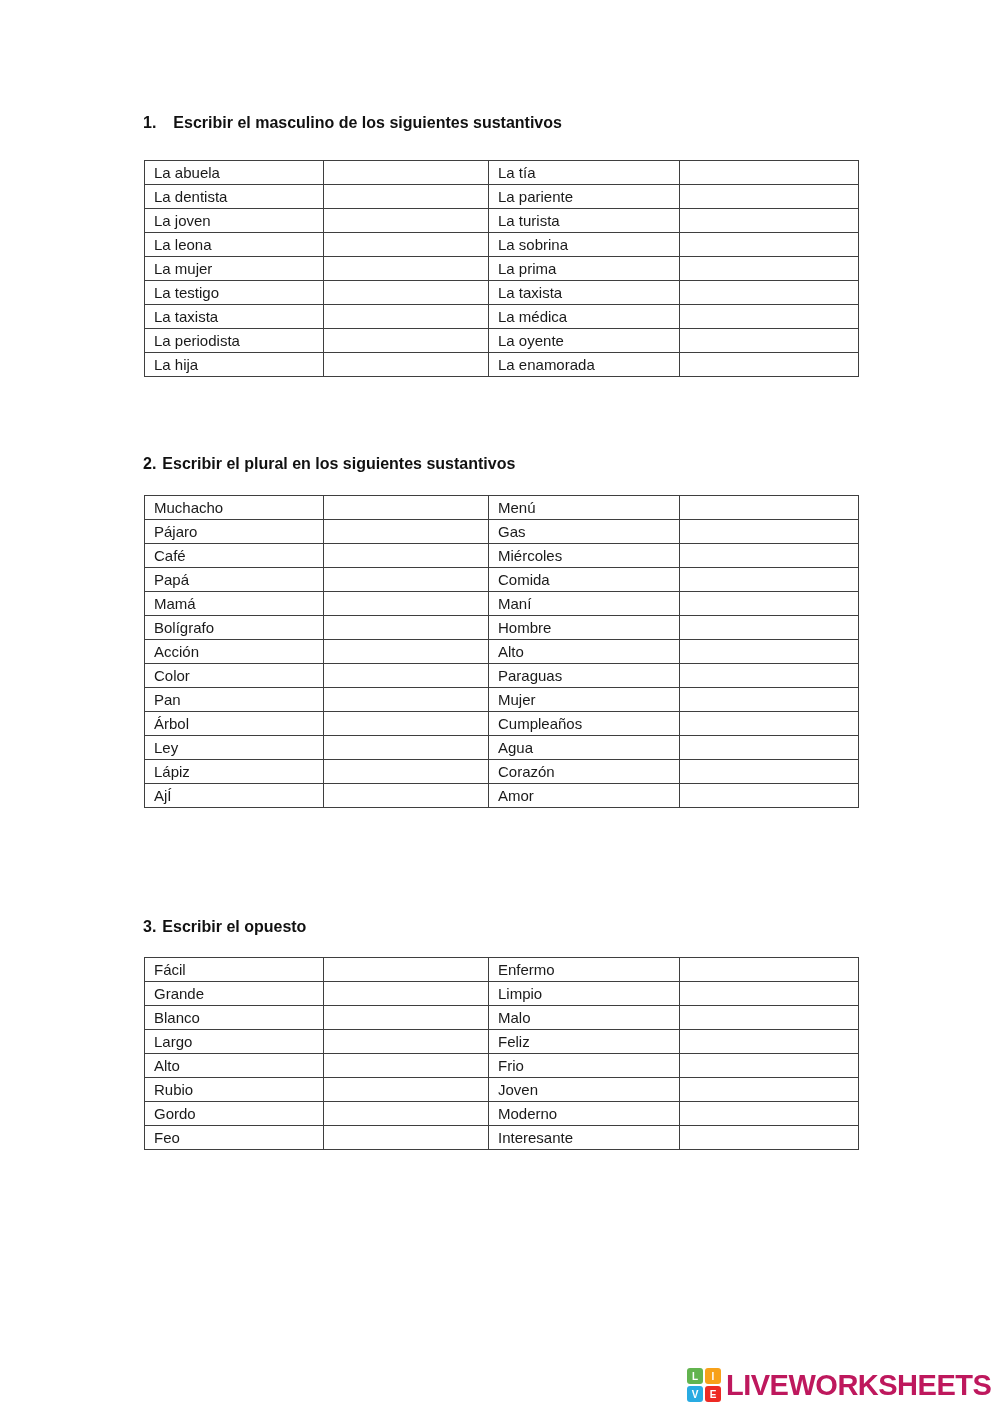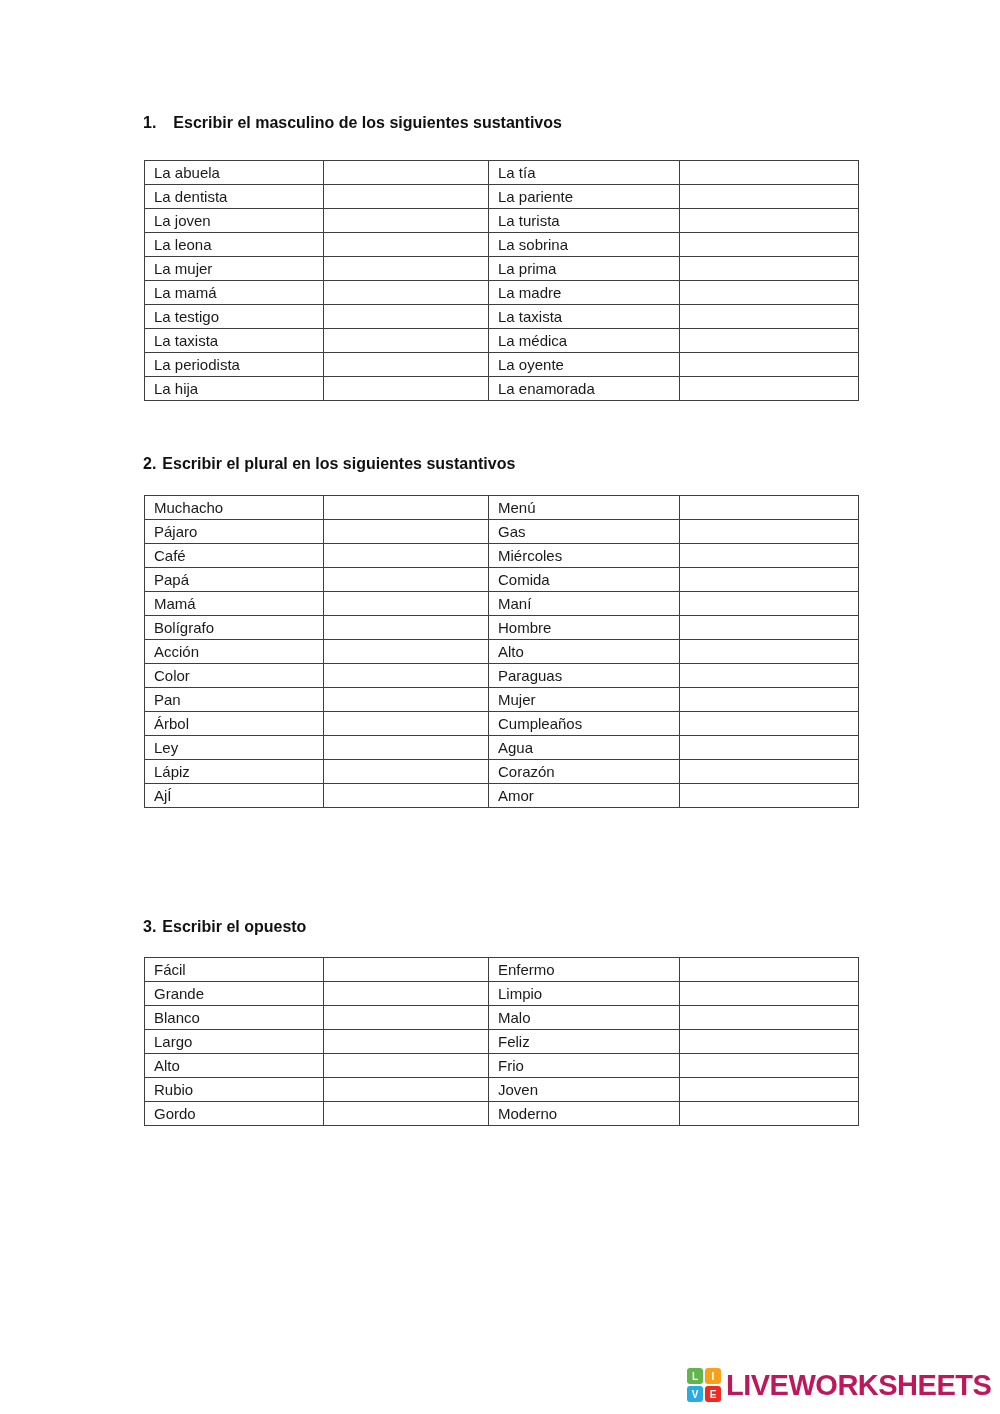--- a/index.html
+++ b/index.html
@@ -127,26 +127,20 @@
           <td>La sobrina</td>
           <td></td>
         </tr>
         <tr>
           <td>La mujer</td>
           <td></td>
           <td>La prima</td>
           <td></td>
         </tr>
         <tr>
-          <td>La mamá</td>
-          <td></td>
-          <td>La madre</td>
-          <td></td>
-        </tr>
-        <tr>
           <td>La testigo</td>
           <td></td>
           <td>La taxista</td>
           <td></td>
         </tr>
         <tr>
           <td>La taxista</td>
           <td></td>
           <td>La médica</td>
           <td></td>
@@ -304,20 +298,26 @@
         <tr>
           <td>Rubio</td>
           <td></td>
           <td>Joven</td>
           <td></td>
         </tr>
         <tr>
           <td>Gordo</td>
           <td></td>
           <td>Moderno</td>
+          <td></td>
+        </tr>
+        <tr>
+          <td>Feo</td>
+          <td></td>
+          <td>Interesante</td>
           <td></td>
         </tr>
       </tbody>
   </table>
 
   <div class="logo">
     <div class="logo-tiles">
         <div class="logo-tile" style="background: rgb(98, 180, 79);">L</div>
         <div class="logo-tile" style="background: rgb(247, 161, 26);">I</div>
         <div class="logo-tile" style="background: rgb(41, 171, 226);">V</div>

